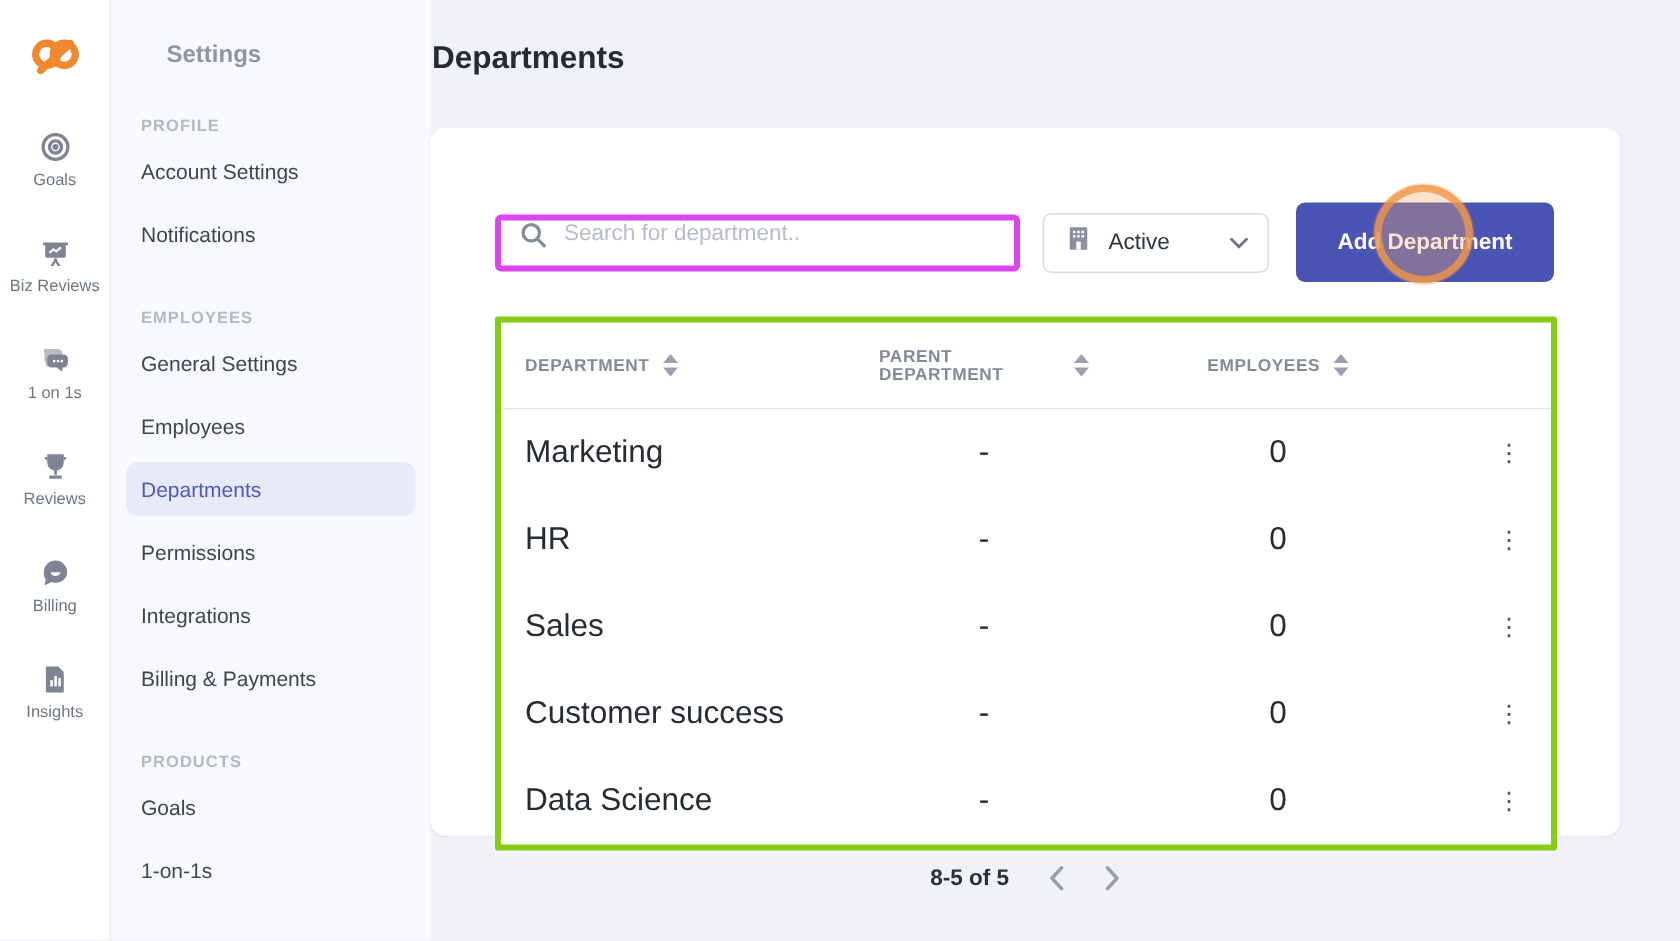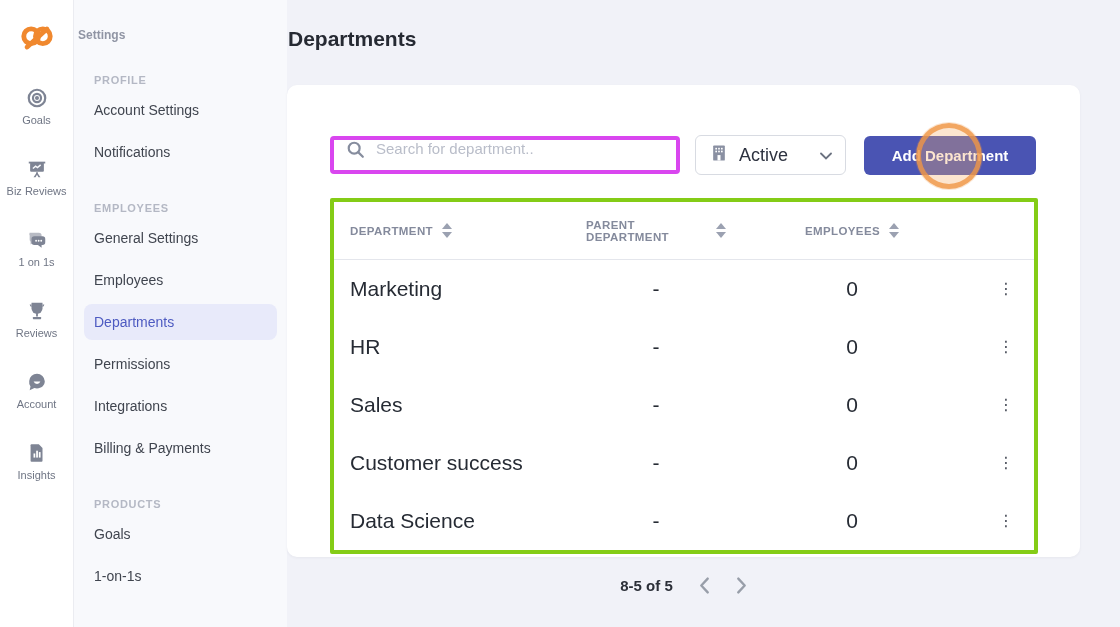--- a/index.html
+++ b/index.html
@@ -19,21 +19,21 @@
   .rail-logo { margin-top:20px; width:36px; height:36px; cursor:pointer; }
   .rail-item { margin-top:31px; display:flex; flex-direction:column; align-items:center; cursor:pointer; width:64px; }
   .rail-item svg { width:22px; height:22px; display:block; }
   .rail-label { margin-top:5px; font-size:11px; color:#6f7584; text-align:center; line-height:13px; }
 
   
   .sidebar {
     position:absolute; left:74px; top:0; width:213px; height:627px;
     background:#f8f9fc; overflow:hidden;
   }
-  .sidebar-title { margin:28px 0 0 4px; font-size:12px; font-weight:bold; color:#9095a4; }
+  .sidebar-title { margin:28px 0 0 37px; font-size:16px; font-weight:bold; color:#9095a4; }
   .section-header { margin:32px 0 0 20px; font-size:11px; font-weight:bold; letter-spacing:0.7px; color:#b4b8c4; }
   .side-item {
     margin:6px 10px 0 10px; padding:10px; font-size:14px; color:#40454f;
     border-radius:8px; cursor:pointer;
   }
   .side-item.selected { background:#e8eafa; color:#4d5ac1; }
 
   
   .main { position:absolute; left:287px; top:0; width:833px; height:627px; }
   .page-title { margin:27px 0 0 1px; font-size:21px; font-weight:bold; color:#262a33; }
@@ -52,24 +52,24 @@
   }
   .search-box input {
     border:none; outline:none; flex:1; margin-left:10px;
     font-size:15px; color:#3a3f4c; font-family:"Liberation Sans", sans-serif; background:transparent;
   }
   .search-box input::placeholder { color:#b9bdc9; }
   .filter-select {
     margin-left:15px; width:151px; height:40px; border:1px solid #d8dbe2; border-radius:6px;
     background:#fff; display:flex; align-items:center; padding:0 13px; cursor:pointer;
   }
-  .filter-label { margin-left:10px; font-size:18px; color:#2e3340; }
+  .filter-label { margin-left:10px; font-size:15px; color:#2e3340; }
   .filter-chevron { margin-left:auto; }
   .add-btn {
-    margin-left:18px; width:172px; height:39px; border:none; border-radius:6px;
+    margin-left:18px; width:172px; height:53px; border:none; border-radius:6px;
     background:#4a54b3; color:#ffffff; font-size:15px; font-weight:bold;
     font-family:"Liberation Sans", sans-serif; cursor:pointer;
   }
 
   .dept-table { margin-top:23px; width:708px; border:4px solid #84cc16; border-radius:2px; background:#fff; }
   .t-row { display:flex; align-items:center; height:58px; }
   .t-head { border-bottom:1px solid #e4e6ec; }
   .t-head .cell { font-size:11.5px; font-weight:bold; color:#848a9c; letter-spacing:0.4px; }
   .cell { display:flex; align-items:center; }
   .c1 { width:36%; padding-left:16px; justify-content:flex-start; }
@@ -160,21 +160,21 @@
     <span class="rail-label">Reviews</span>
   </div>
 
   <div class="rail-item">
     <span>
       <svg viewBox="0 0 24 24" fill="#7e8494">
         <path d="M12 3a8.5 8.5 0 0 1 8.5 8.2c0 4.6-3.8 7.8-8.5 7.8-1 0-2-.1-2.9-.4L4 21l.9-4.1A8 8 0 0 1 3.5 11 8.5 8.5 0 0 1 12 3z"></path>
         <path d="M8.3 11.5a3.9 3.9 0 0 0 7.4 0z" fill="#fff"></path>
       </svg>
     </span>
-    <span class="rail-label">Account</span>
+    <span class="rail-label">Billing</span>
   </div>
 
   <div class="rail-item">
     <span>
       <svg viewBox="0 0 24 24" fill="#7e8494">
         <path d="M6 2.5h8l4 4v14a1 1 0 0 1-1 1H6a1 1 0 0 1-1-1v-17a1 1 0 0 1 1-1z"></path>
         <rect x="8.2" y="12.5" width="1.9" height="4.5" fill="#fff"></rect>
         <rect x="11.1" y="9.5" width="1.9" height="7.5" fill="#fff"></rect>
         <rect x="14" y="11" width="1.9" height="6" fill="#fff"></rect>
       </svg>

